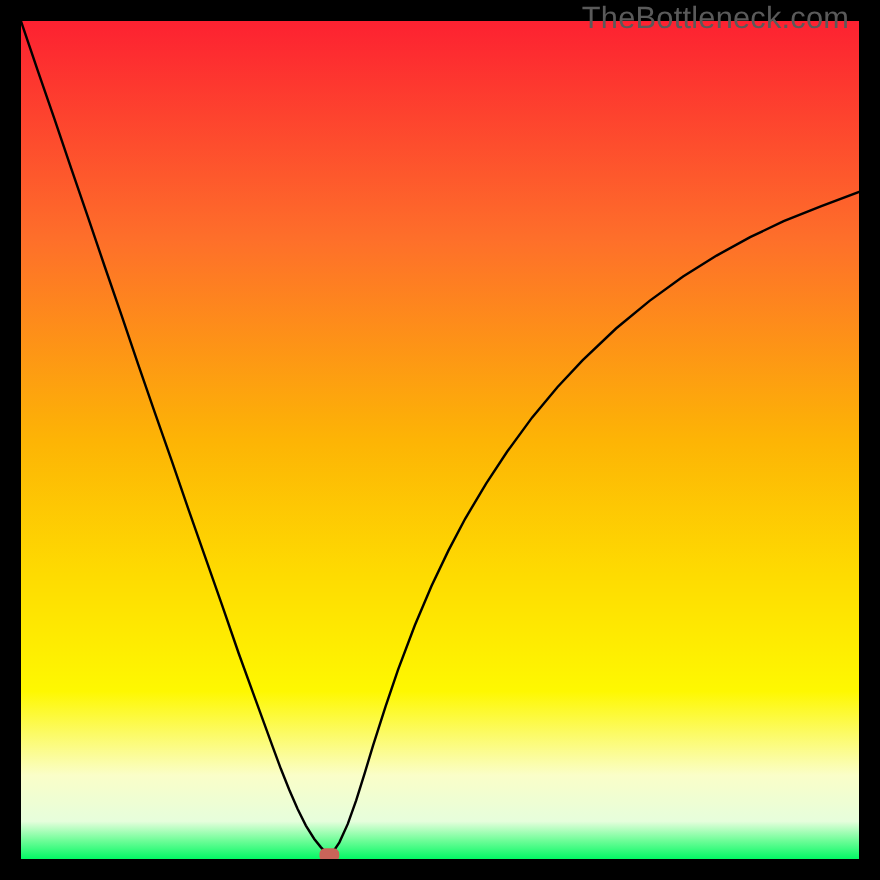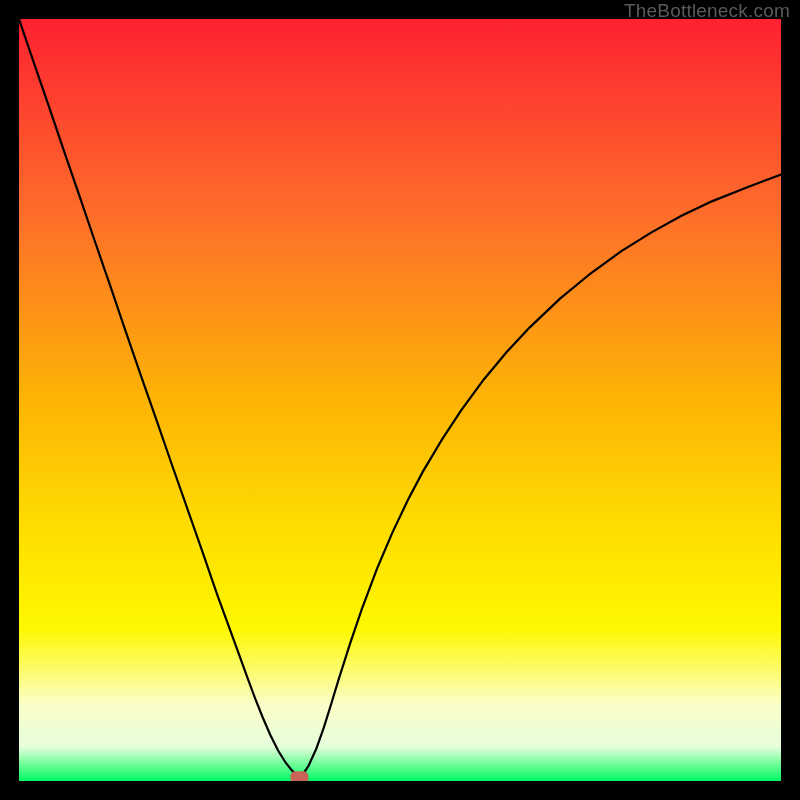--- a/index.html
+++ b/index.html
@@ -21,23 +21,23 @@
     border: 0;
     box-sizing: border-box;
   }
   .plot-fill {
     position: absolute;
     inset: 0;
   }
   .watermark {
     position: absolute;
     top: 0px;
-    right: 10px;
+    right: 28px;
     color: #5a5a5a;
-    font-size: 19px;
+    font-size: 28px;
     font-weight: 500;
     letter-spacing: 0.2px;
   }
   svg {
     display: block;
   }
 </style>
 </head>
 <body>
 

